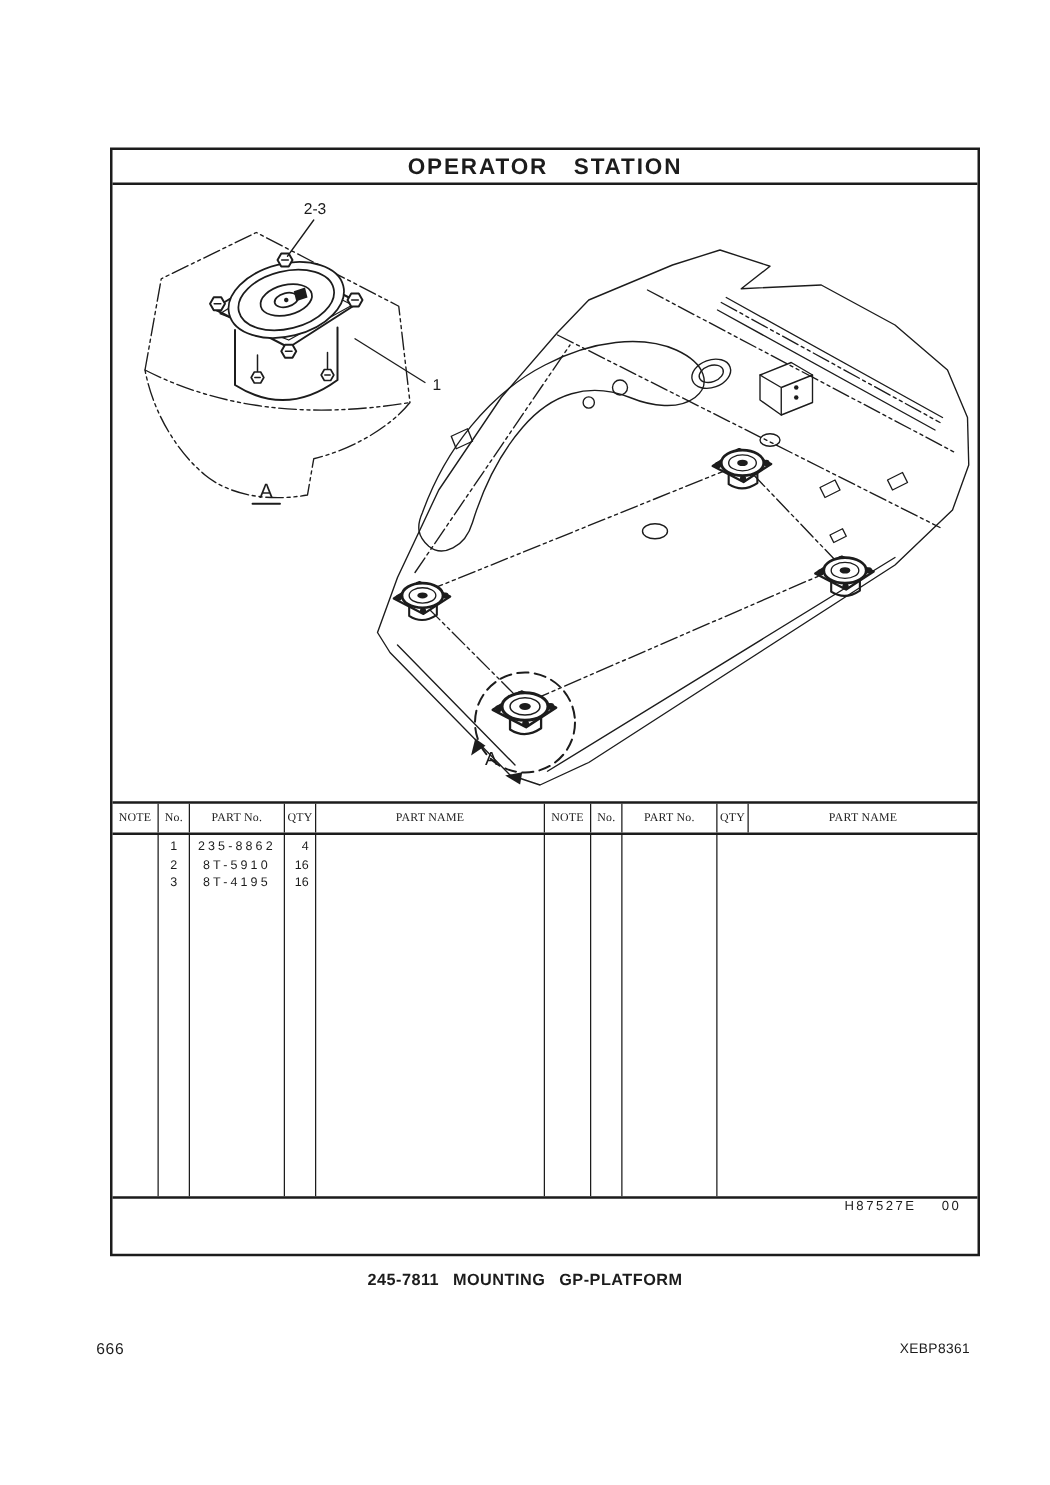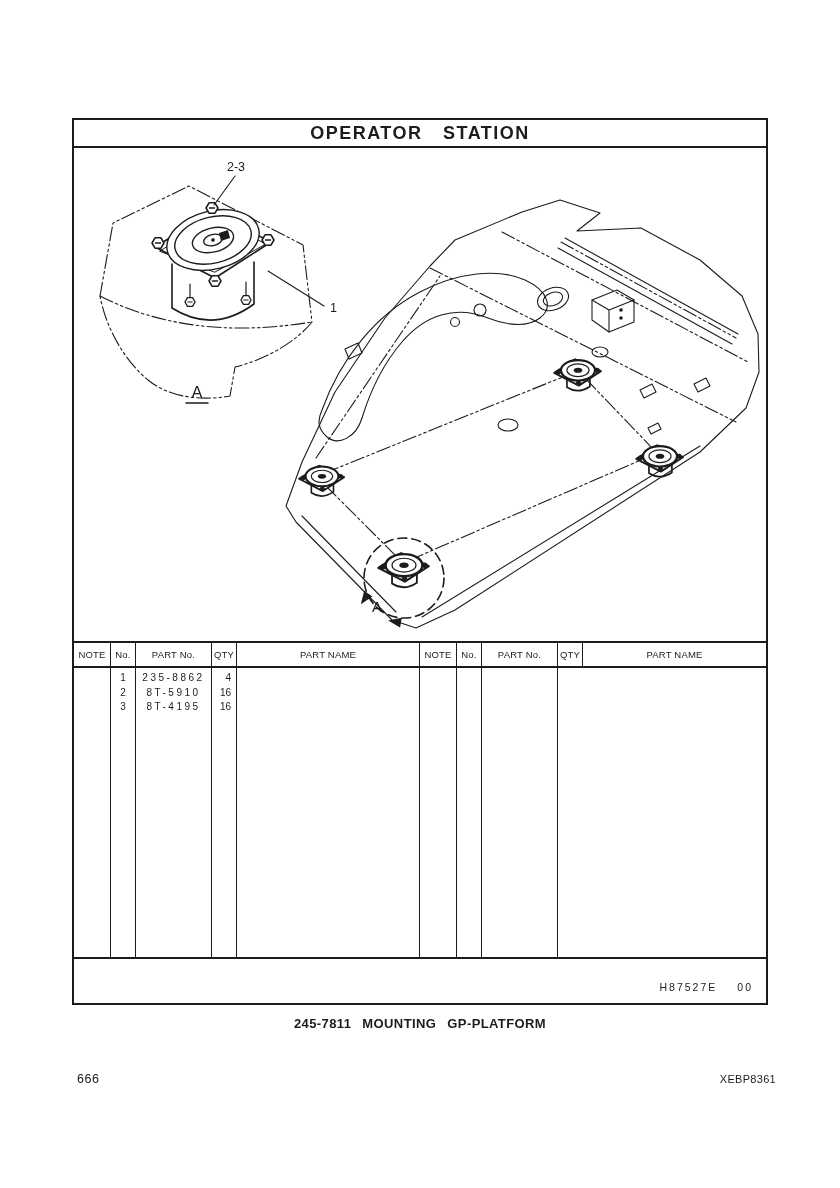--- a/index.html
+++ b/index.html
@@ -2,60 +2,60 @@
 <html><head>
 <meta charset="utf-8">
 <style>
   html,body{margin:0;padding:0;}
   body{
     width:840px;height:1188px;position:relative;background:#ffffff;
     font-family:"Liberation Sans","DejaVu Sans",sans-serif;color:#1c1c1c;
     -webkit-font-smoothing:antialiased;
   }
   .sheet-border{
-    position:absolute;left:72px;top:118px;width:696px;height:887px;
+    position:absolute;left:88px;top:118px;width:696px;height:887px;
     border:2px solid #1c1c1c;box-sizing:border-box;background:#fff;
   }
   .title-band{
     position:absolute;left:0;top:0;width:692px;height:28px;
     border-bottom:2px solid #1c1c1c;box-sizing:border-box;
     display:flex;align-items:center;justify-content:center;
   }
   .title-band .title{
     font-size:18px;font-weight:600;letter-spacing:1.5px;word-spacing:14px;
   }
   .diagram-area{position:absolute;left:0;top:28px;width:692px;height:493px;}
   .diagram-area svg{display:block;}
 
   
   .parts-table{position:absolute;left:0;top:521px;width:692px;}
   .pt-header{
     display:grid;grid-template-columns:37px 25px 76px 25px 183px 37px 25px 76px 25px 183px;
-    border-top:2px solid #1c1c1c;border-bottom:2px solid #1c1c1c;box-sizing:border-box;height:27px;
+    border-top:2px solid #1c1c1c;border-bottom:2px solid #1c1c1c;box-sizing:border-box;height:27px;font-family:Liberation Serif, serif;
   }
   .th{
     border-right:1px solid #1c1c1c;display:flex;align-items:center;justify-content:center;
     font-size:9.5px;letter-spacing:0.2px;overflow:hidden;white-space:nowrap;
   }
   .th:last-child{border-right:none;}
   .pt-body{
     display:grid;grid-template-columns:37px 25px 76px 25px 183px 37px 25px 76px 25px 183px;
     height:289px;border-bottom:2px solid #1c1c1c;box-sizing:content-box;
   }
   .bc{border-right:1px solid #1c1c1c;padding-top:3px;box-sizing:border-box;overflow:hidden;}
   .bc:last-child{border-right:none;}
   .cell-line{height:14.6px;line-height:14.6px;font-size:10px;white-space:nowrap;}
   .c-no .cell-line{text-align:center;}
   .c-pn .cell-line{text-align:center;letter-spacing:2.5px;}
   .c-qty .cell-line{text-align:right;padding-right:5px;}
   .c-pname .cell-line{text-align:left;padding-left:8px;font-size:9.5px;letter-spacing:0.3px;}
 
   .footer-strip{
     position:absolute;left:0;top:839px;width:692px;height:44px;
-    display:flex;align-items:flex-end;justify-content:flex-end;
+    display:flex;justify-content:flex-end;
     padding:0 13px 10px 0;box-sizing:border-box;
   }
   .drawing-code{font-size:10.5px;letter-spacing:2px;font-weight:500;}
   .drawing-code .rev{margin-left:20px;}
 
   .caption{
     position:absolute;left:72px;top:1016px;width:696px;text-align:center;
     font-size:13px;font-weight:700;letter-spacing:0.4px;word-spacing:7px;
   }
   .page-number{position:absolute;left:77px;top:1072px;font-size:12.5px;font-weight:400;letter-spacing:0.5px;}

